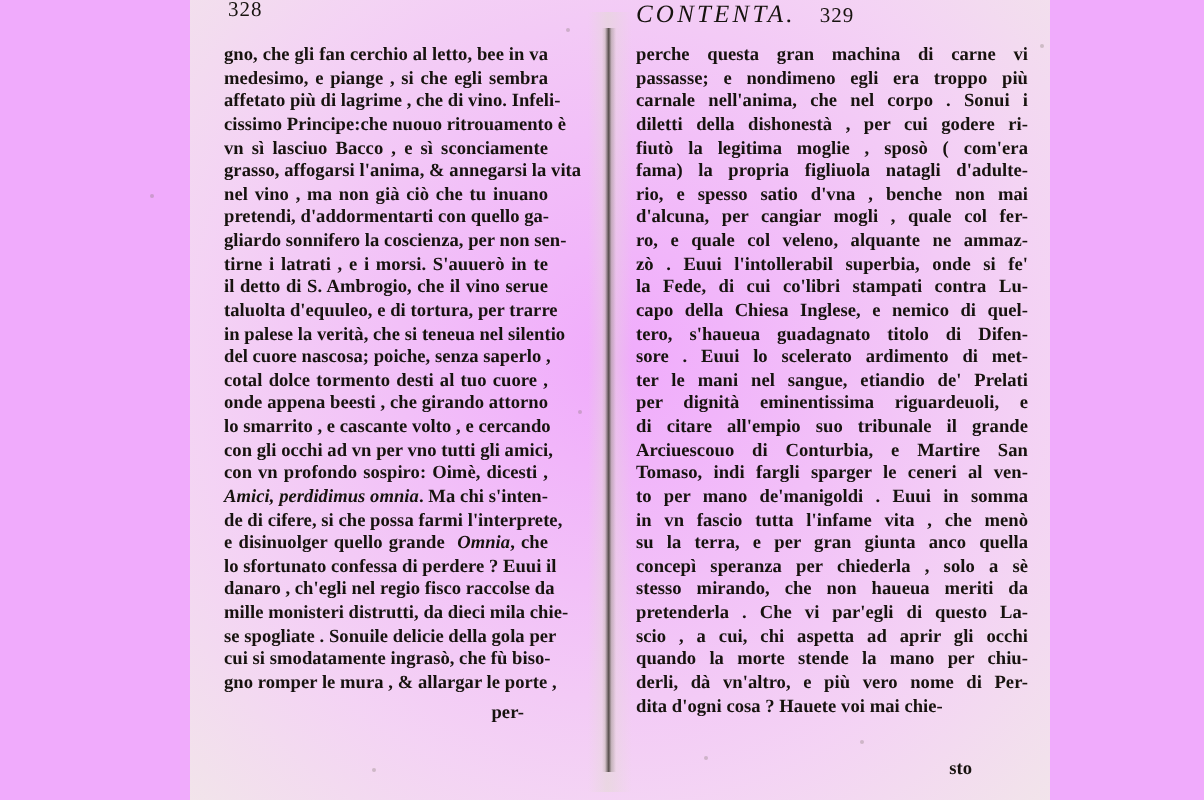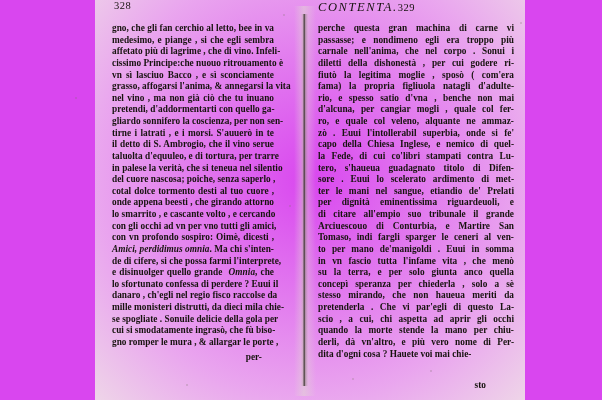--- a/index.html
+++ b/index.html
@@ -12,21 +12,21 @@
     height: 400px;
     overflow: hidden;
     font-family: "Liberation Serif", "DejaVu Serif", serif;
     color: #1a1612;
   }
 
   #scan {
     position: relative;
     width: 602px;
     height: 400px;
-    background: #d946ef;
+    background: #f0abfc;
   }
 
   
   .paper-tone {
     position: absolute;
     left: 95px;
     top: 0;
     width: 430px;
     height: 400px;
     background:
@@ -79,21 +79,21 @@
     color: #17130f;
   }
   .running-head .folio {
     font-style: normal;
     font-size: 10.5px;
     letter-spacing: 0.5px;
   }
   .rh-verso { justify-content: flex-start; padding-left: 2px; }
   .rh-verso .folio { margin-right: 9px; }
   .rh-recto { justify-content: flex-start; }
-  .rh-recto .folio { }
+  .rh-recto .folio { margin-left: 12px; }
 
   .textblock {
     margin-top: 3px;
     font-size: 9.3px;
     line-height: 11.62px;
     text-align: justify;
     color: #17130f;
     font-weight: bold;
   }
   .textblock .ln {
@@ -196,32 +196,32 @@
       <span class="ln">perche questa gran  machina  di carne  vi</span>
       <span class="ln">passasse; e nondimeno egli era troppo  più</span>
       <span class="ln">carnale nell'anima, che nel corpo . Sonui i</span>
       <span class="ln">diletti della dishonestà , per cui godere ri-</span>
       <span class="ln">fiutò la legitima moglie , sposò ( com'era</span>
       <span class="ln">fama) la propria figliuola natagli d'adulte-</span>
       <span class="ln">rio, e spesso satio d'vna , benche non mai</span>
       <span class="ln">d'alcuna, per cangiar mogli ,  quale col fer-</span>
       <span class="ln">ro, e quale  col veleno, alquante ne ammaz-</span>
       <span class="ln">zò .  Euui l'intollerabil superbia, onde si fe'</span>
+      <span class="ln">la Fede, di cui co'libri  stampati contra Lu-</span>
       <span class="ln">capo della Chiesa Inglese, e nemico di quel-</span>
-      <span class="ln">la Fede, di cui co'libri  stampati contra Lu-</span>
       <span class="ln">tero, s'haueua guadagnato titolo di Difen-</span>
       <span class="ln">sore .  Euui lo scelerato  ardimento di met-</span>
       <span class="ln">ter le mani nel sangue, etiandio de' Prelati</span>
       <span class="ln">per dignità eminentissima riguardeuoli, e</span>
       <span class="ln">di citare all'empio suo  tribunale  il grande</span>
       <span class="ln">Arciuescouo  di Conturbia, e Martire San</span>
       <span class="ln">Tomaso, indi fargli sparger le ceneri al ven-</span>
       <span class="ln">to per mano de'manigoldi .  Euui in somma</span>
       <span class="ln">in vn fascio tutta l'infame vita ,  che  menò</span>
-      <span class="ln">su la terra, e per solo giunta anco  quella</span>
+      <span class="ln">su la terra, e per gran giunta anco  quella</span>
       <span class="ln">concepì  speranza per chiederla ,  solo a  sè</span>
       <span class="ln">stesso mirando, che non haueua meriti da</span>
       <span class="ln">pretenderla .  Che vi par'egli di questo La-</span>
       <span class="ln">scio ,  a  cui,  chi aspetta  ad aprir gli occhi</span>
       <span class="ln">quando la morte stende la  mano per chiu-</span>
       <span class="ln">derli, dà vn'altro, e più vero nome di Per-</span>
       <span class="ln flush">dita d'ogni cosa ?     Hauete voi mai chie-</span>
       <span class="ln cw-r">sto</span>
     </div>
   </div>

